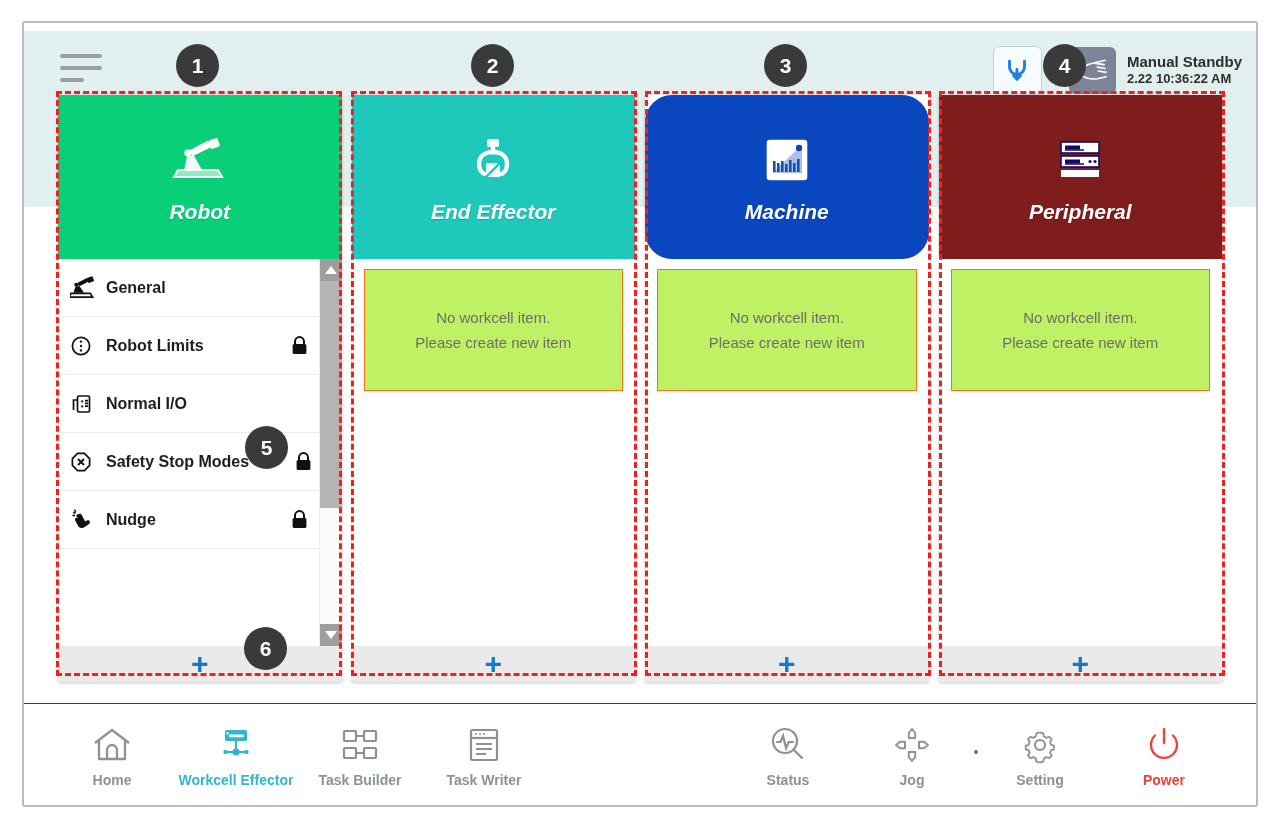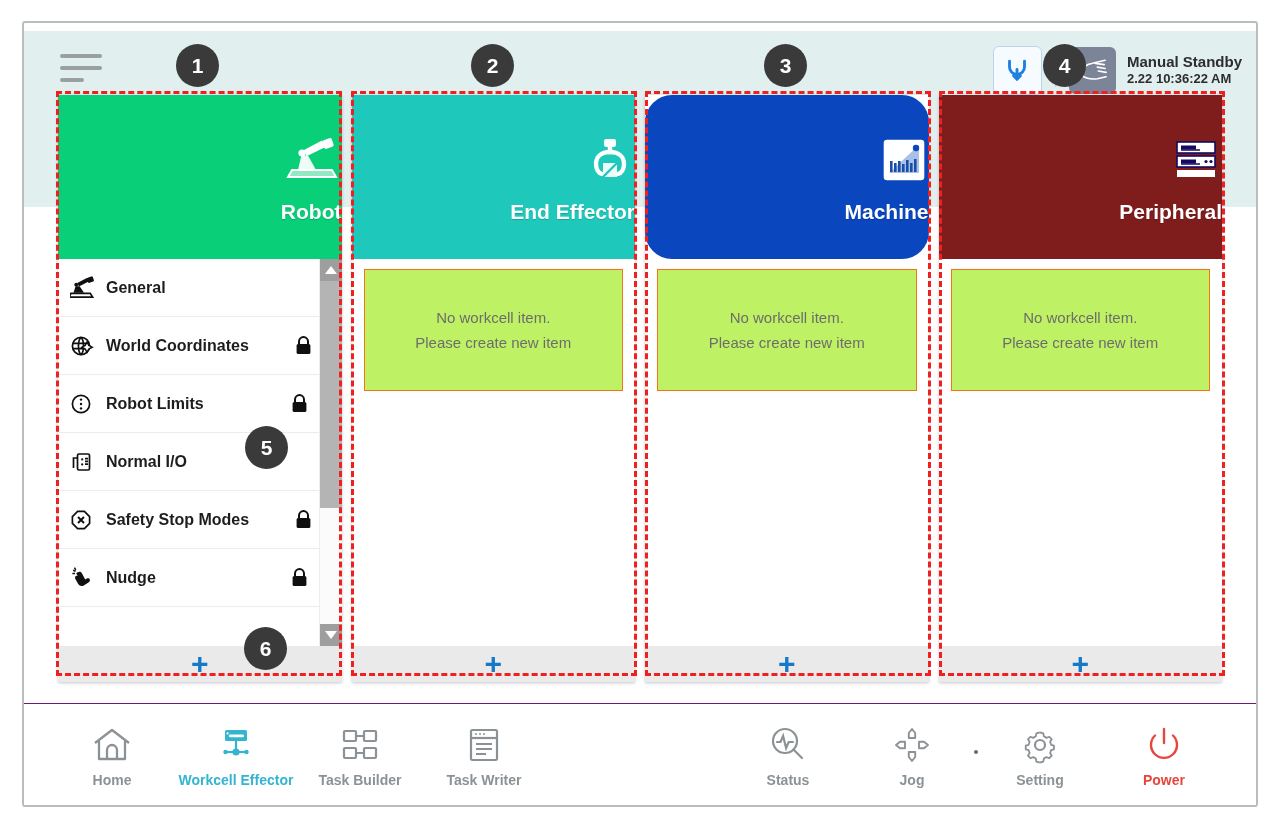--- a/index.html
+++ b/index.html
@@ -96,24 +96,25 @@
     display: flex;
     flex-direction: column;
     background: #ffffff;
     box-shadow: 0 1px 3px rgba(0,0,0,0.22);
     position: relative;
   }
   .col-head {
     height: 164px;
     display: flex;
     flex-direction: column;
-    align-items: flex-end;
+    align-items: center;
     justify-content: center;
     color: #ffffff;
     cursor: pointer;
+    font-style: italic;
   }
   .col-head .hicon { height: 62px; display:flex; align-items:center; }
   .col-head .htitle {
     font-size: 21px; font-weight: bold;
     margin-top: 8px;
     text-shadow: 0 1px 1px rgba(0,0,0,0.18);
   }
   .col-body {
     flex: 1;
     position: relative;
@@ -319,38 +320,20 @@
                   <path d="M7.6 6.8 L17.5 1.6 L19.4 5.2 L9.3 10.4 Z"></path>
                   <rect x="18" y="0.6" width="6.5" height="5.6" rx="1.3" transform="rotate(-20 21 3.4)"></rect>
                   <path d="M5.8 10.3 H10 L14.6 17 H3.6 Z"></path>
                   <path d="M1 17.5 H21 L23.5 21.5 H-1 Z" fill="none" stroke="#101010" stroke-width="1.8"></path>
                 </svg>
               </span>
               <span class="li-label">General</span>
               <span class="li-lock"></span>
             </div>
 
-            <div class="list-item">
-              <span class="li-icon">
-                <svg width="24" height="24" viewBox="0 0 24 24" fill="none" stroke="#101010" stroke-width="1.7">
-                  <circle cx="11" cy="12" r="8.6"></circle>
-                  <path d="M11 3.4 C7.6 6.5 7.6 17.5 11 20.6"></path>
-                  <path d="M11 3.4 C14.4 6.5 14.4 17.5 11 20.6"></path>
-                  <path d="M2.8 9.3 H19.2 M2.8 14.7 H19.2"></path>
-                  <path d="M17 8 l1.8 3.4 3.4 1.8 -3.4 1.8 -1.8 3.4 -1.8 -3.4 -3.4 -1.8 3.4 -1.8 Z" fill="#ffffff" stroke-width="1.5"></path>
-                </svg>
-              </span>
-              <span class="li-label">World Coordinates</span>
-              <span class="li-lock">
-                <svg width="17" height="19" viewBox="0 0 17 19" fill="#101010">
-                  <path d="M4 8 V5.6 a4.5 4.5 0 0 1 9 0 V8" fill="none" stroke="#101010" stroke-width="2"></path>
-                  <rect x="1.6" y="8" width="13.8" height="10" rx="1.6"></rect>
-                </svg>
-              </span>
-            </div>
 
             <div class="list-item">
               <span class="li-icon">
                 <svg width="24" height="24" viewBox="0 0 24 24" fill="none" stroke="#101010" stroke-width="1.7">
                   <circle cx="11" cy="12" r="8.6"></circle>
                   <circle cx="11" cy="7.6" r="1.2" fill="#101010" stroke="none"></circle>
                   <circle cx="11" cy="12" r="1.2" fill="#101010" stroke="none"></circle>
                   <circle cx="11" cy="16.4" r="1.2" fill="#101010" stroke="none"></circle>
                 </svg>
               </span>

